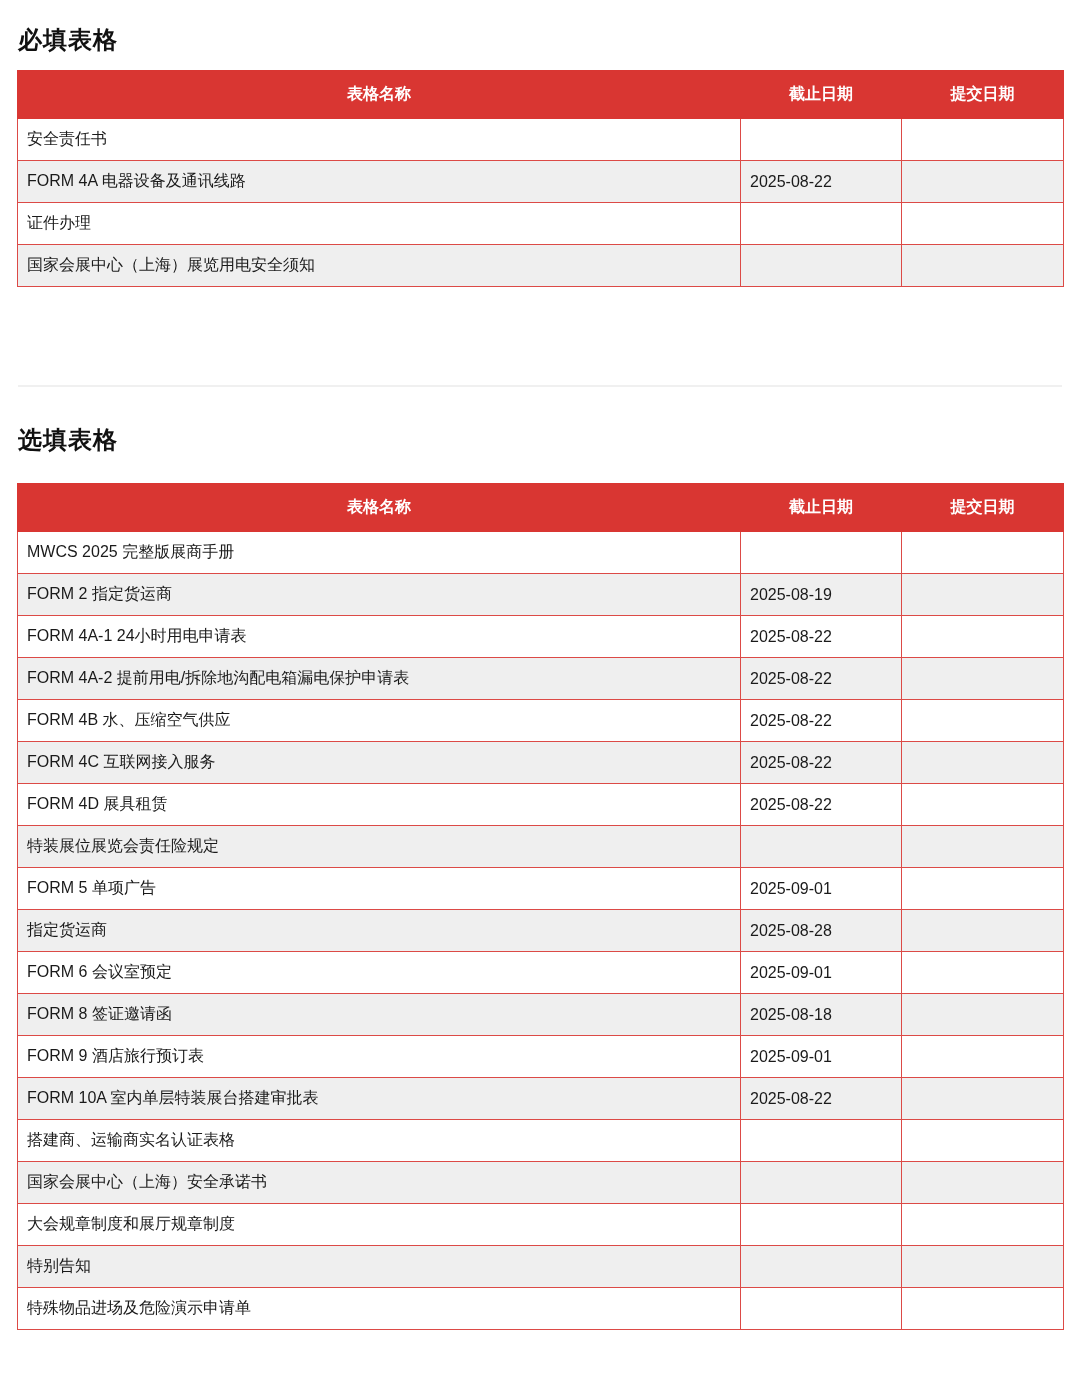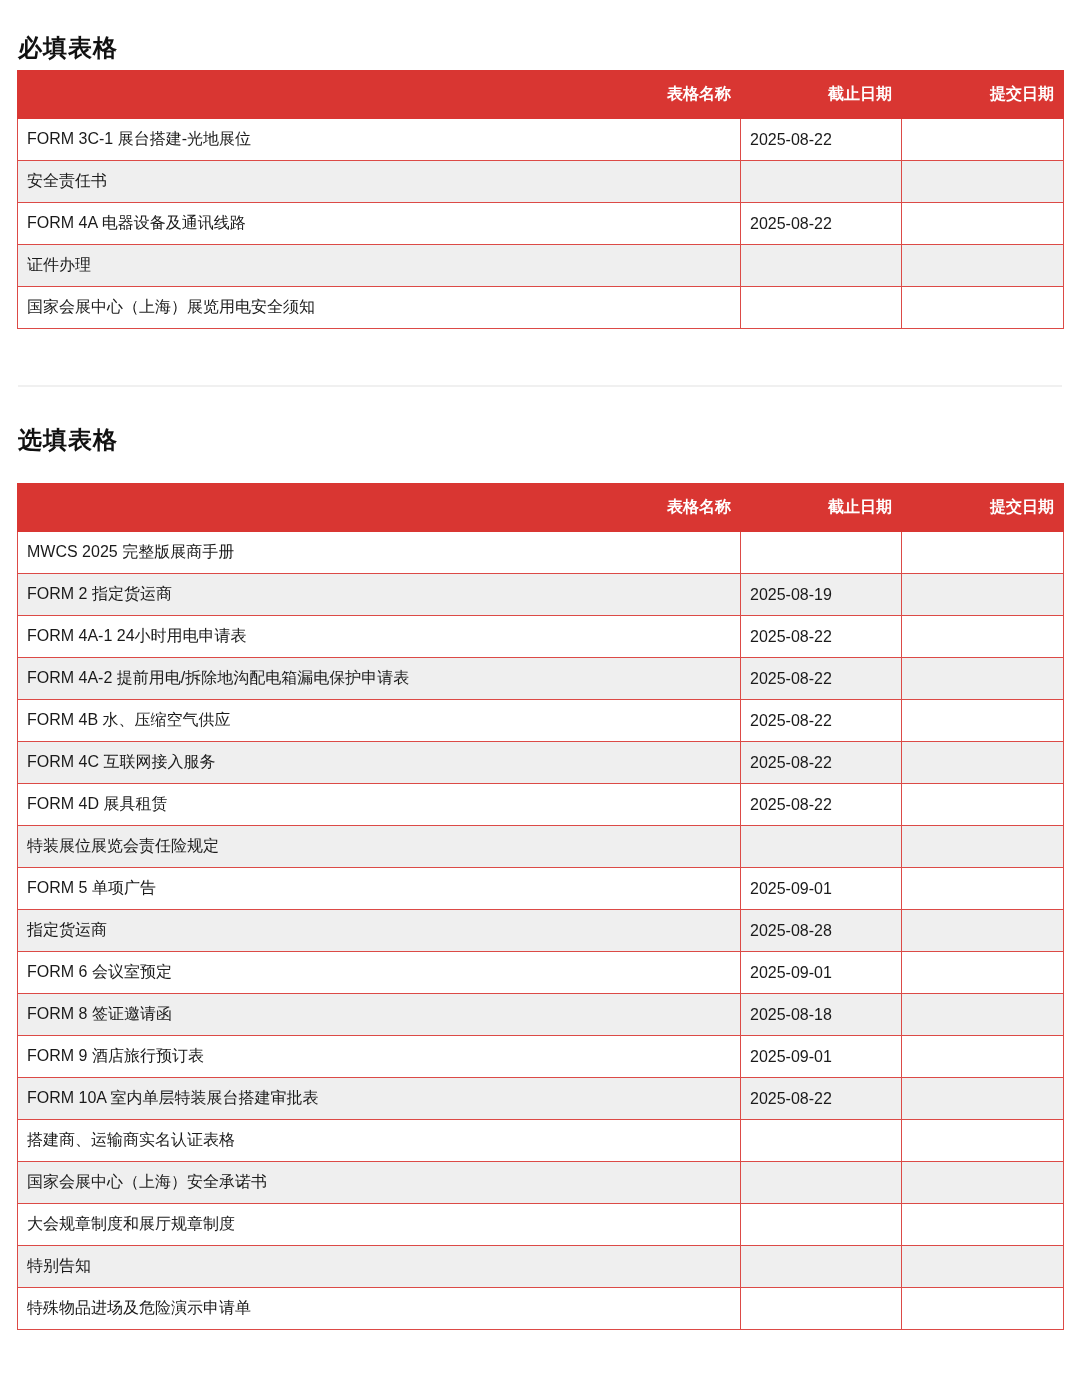--- a/index.html
+++ b/index.html
@@ -2,37 +2,37 @@
 <html><head>
 <meta charset="utf-8">
 <style>
   * { box-sizing: border-box; margin: 0; padding: 0; }
   html, body { width: 1080px; height: 1396px; background: #ffffff; }
   body { font-family: "Liberation Sans", "DejaVu Sans", sans-serif; color: #1a1a1a; position: relative; }
   .section-title {
     position: absolute; left: 18px;
     font-size: 24px; font-weight: bold; color: #111111; letter-spacing: 1px;
   }
-  #title-required { top: 32px; }
+  #title-required { top: 24px; }
   #title-optional { top: 424px; }
   .divider {
     position: absolute; left: 18px; width: 1044px; top: 385px; height: 2px; background: #f0f0f0;
   }
   table.forms {
     position: absolute; left: 17px; width: 1046px;
     border-collapse: collapse; table-layout: fixed;
     font-size: 16px;
   }
   #table-required { top: 70px; }
   #table-optional { top: 483px; }
   table.forms col.c-name { width: 723px; }
   table.forms col.c-dead { width: 161px; }
   table.forms col.c-sub { width: 162px; }
   table.forms thead th {
-    background: #d93632; color: #ffffff; font-weight: bold; text-align: right;
+    background: #d93632; color: #ffffff; font-weight: bold; text-align: center;
     height: 48px; padding: 0 9px; font-size: 16px; border: 1px solid #d93632;
   }
   table.forms tbody td {
     height: 42px; padding: 0 9px; border: 1px solid #dc4a46; vertical-align: middle;
     white-space: nowrap; overflow: hidden; color: #1a1a1a;
   }
   table.forms tbody tr:nth-child(odd) td { background: #ffffff; }
   table.forms tbody tr:nth-child(even) td { background: #efefef; }
 </style>
 </head>
@@ -47,25 +47,20 @@
       <col class="c-sub">
     </colgroup>
   <thead>
     <tr>
       <th>表格名称</th>
       <th>截止日期</th>
       <th>提交日期</th>
     </tr>
   </thead>
   <tbody>
-      <tr>
-        <td>FORM 3C-1 展台搭建-光地展位</td>
-        <td>2025-08-22</td>
-        <td></td>
-      </tr>
       <tr>
         <td>安全责任书</td>
         <td></td>
         <td></td>
       </tr>
       <tr>
         <td>FORM 4A 电器设备及通讯线路</td>
         <td>2025-08-22</td>
         <td></td>
       </tr>

